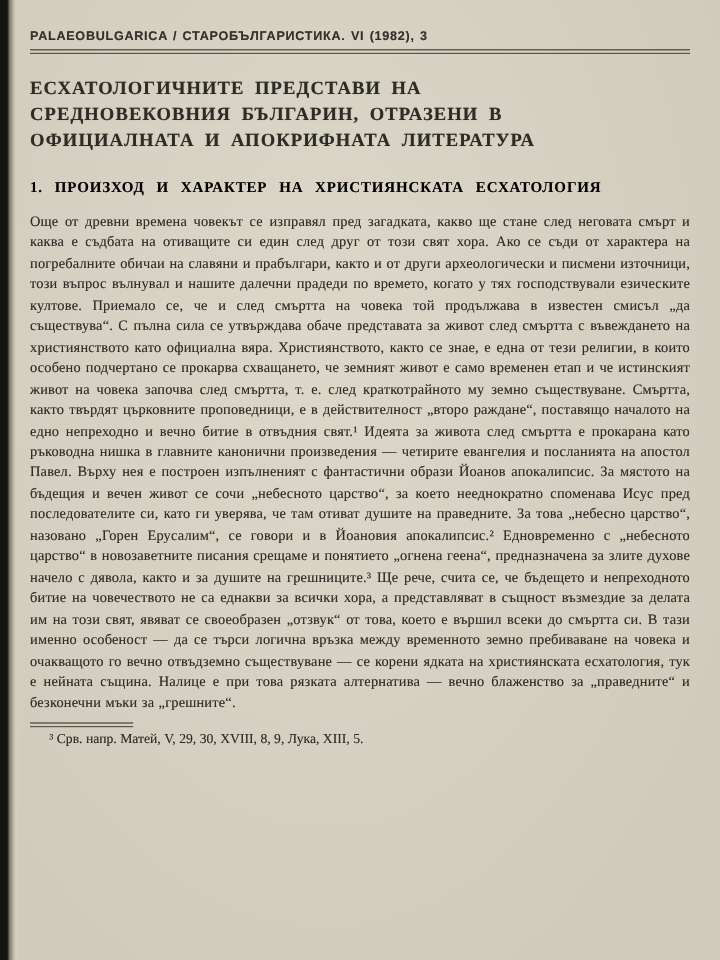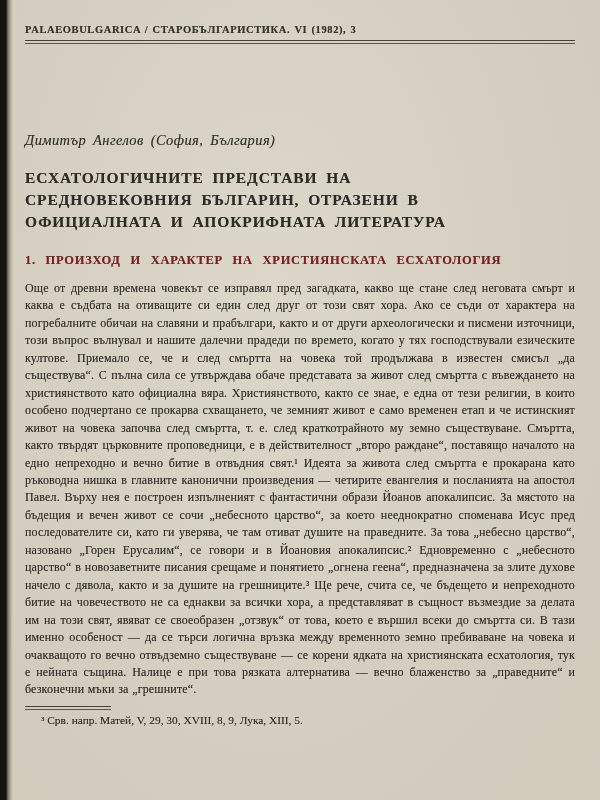--- a/index.html
+++ b/index.html
@@ -28,21 +28,21 @@
       #d8d3c3 15px);
   }
   .page-inner {
     position: absolute;
     left: 25px;
     right: 25px;
     top: 0;
   }
   .journal-header {
     margin-top: 24px;
-    font-family: Liberation Serif, serif;
+    font-family: Liberation Sans, sans-serif;
     font-weight: bold;
     font-size: 10.5px;
     letter-spacing: 0.6px;
     word-spacing: 1px;
     color: #34322b;
     text-shadow: 0 0 0.5px rgba(46,44,38,0.55);
   }
   .header-rule {
     margin-top: 5px;
     height: 2px;
@@ -68,21 +68,21 @@
     word-spacing: 4px;
     color: #2d2b25;
     text-shadow: 0 0 0.6px rgba(45,43,37,0.5);
   }
   .section-heading {
     margin-top: 20px;
     font-weight: bold;
     font-size: 12.5px;
     letter-spacing: 0.7px;
     word-spacing: 6px;
-    color: #7f1d1d;
+    color: #000000;
     text-shadow: 0 0 0.5px rgba(46,44,38,0.5);
   }
   .body-paragraph {
     margin-top: 12px;
     font-size: 12px;
     line-height: 17.45px;
     text-align: justify;
     letter-spacing: 0.15px;
     word-spacing: 0.5px;
     color: #2e2c26;
@@ -112,21 +112,20 @@
 <body>
 
 <div class="scan-edge"></div>
 
 <div class="page-inner">
 
   <div class="journal-header">PALAEOBULGARICA / СТАРОБЪЛГАРИСТИКА. VI (1982),  3</div>
 
   <div class="header-rule"></div>
 
-  <div class="author-line">Димитър Ангелов (София, България)</div>
 
   <h1 class="article-title" style="margin-bottom:0;">ЕСХАТОЛОГИЧНИТЕ ПРЕДСТАВИ НА СРЕДНОВЕКОВНИЯ БЪЛГАРИН, ОТРАЗЕНИ В ОФИЦИАЛНАТА И АПОКРИФНАТА ЛИТЕРАТУРА</h1>
 
   <div class="section-heading">1. ПРОИЗХОД И ХАРАКТЕР НА ХРИСТИЯНСКАТА ЕСХАТОЛОГИЯ</div>
 
   <div class="body-paragraph">Още от древни времена човекът се изправял пред загадката, какво ще стане след неговата смърт и каква е съдбата на отиващите си един след друг от този свят хора. Ако се съди от характера на погребалните обичаи на славяни и прабългари, както и от други археологически и писмени източници, този въпрос вълнувал и нашите далечни прадеди по времето, когато у тях господствували езическите култове. Приемало се, че и след смъртта на човека той продължава в известен смисъл „да съществува“. С пълна сила се утвърждава обаче представата за живот след смъртта с въвеждането на християнството като официална вяра. Християнството, както се знае, е една от тези религии, в които особено подчертано се прокарва схващането, че земният живот е само временен етап и че истинският живот на човека започва след смъртта, т. е. след краткотрайното му земно съществуване. Смъртта, както твърдят църковните проповедници, е в действителност „второ раждане“, поставящо началото на едно непреходно и вечно битие в отвъдния свят.¹ Идеята за живота след смъртта е прокарана като ръководна нишка в главните канонични произведения — четирите евангелия и посланията на апостол Павел. Върху нея е построен изпълненият с фантастични образи Йоанов апокалипсис. За мястото на бъдещия и вечен живот се сочи „небесното царство“, за което нееднократно споменава Исус пред последователите си, като ги уверява, че там отиват душите на праведните. За това „небесно царство“, назовано „Горен Ерусалим“, се говори и в Йоановия апокалипсис.² Едновременно с „небесното царство“ в новозаветните писания срещаме и понятието „огнена геена“, предназначена за злите духове начело с дявола, както и за душите на грешниците.³ Ще рече, счита се, че бъдещето и непреходното битие на човечеството не са еднакви за всички хора, а представляват в същност възмездие за делата им на този свят, явяват се своеобразен „отзвук“ от това, което е вършил всеки до смъртта си. В тази именно особеност — да се търси логична връзка между временното земно пребиваване на човека и очакващото го вечно отвъдземно съществуване — се корени ядката на християнската есхатология, тук е нейната същина. Налице е при това рязката алтернатива — вечно блаженство за „праведните“ и безконечни мъки за „грешните“.</div>
 
   <div class="footnote-rule"></div>
 
   <div class="footnotes">

